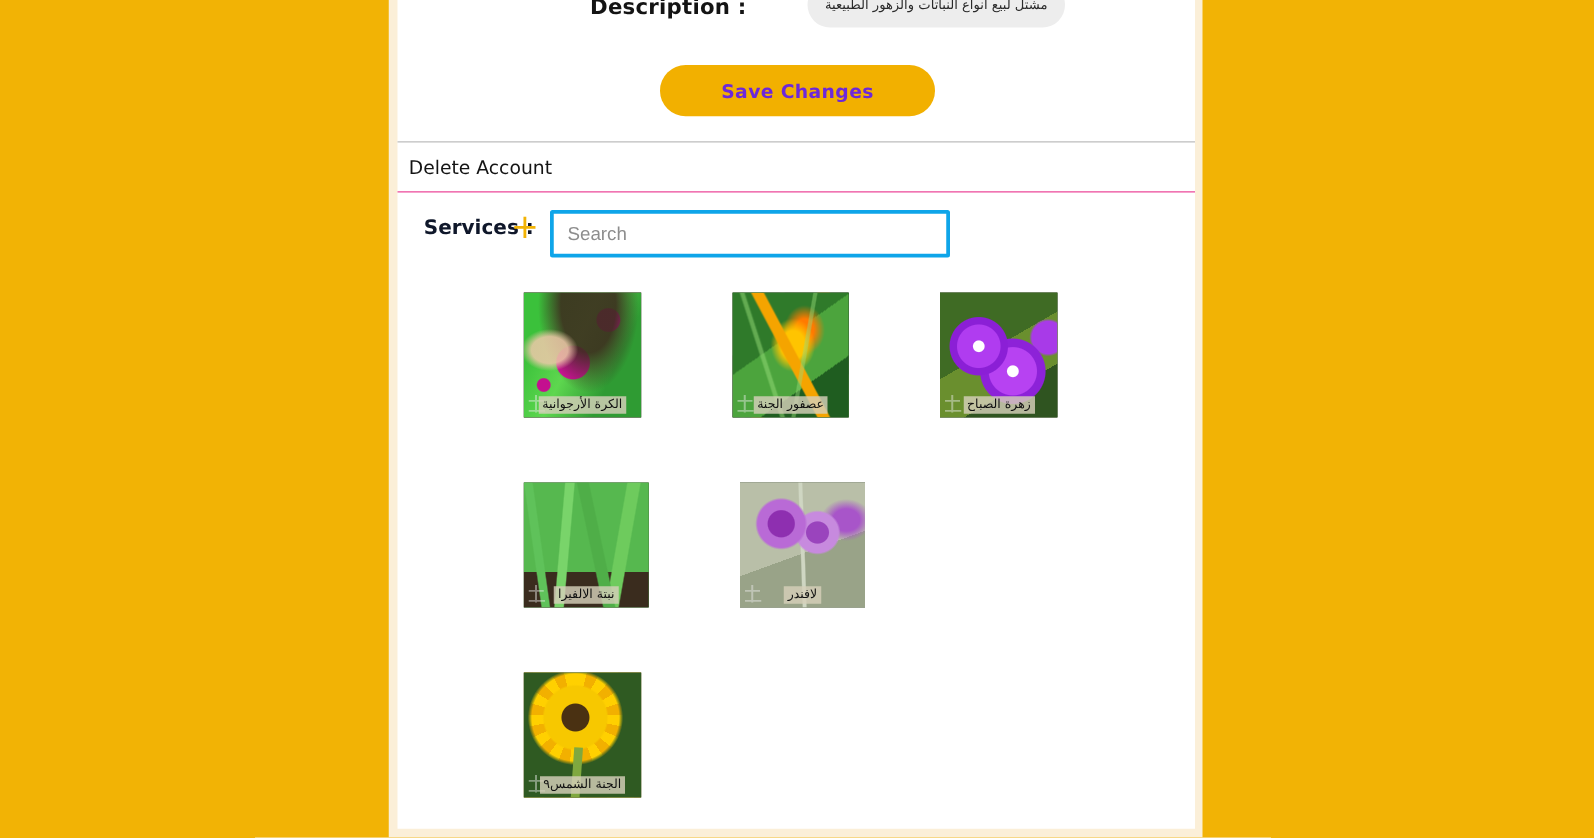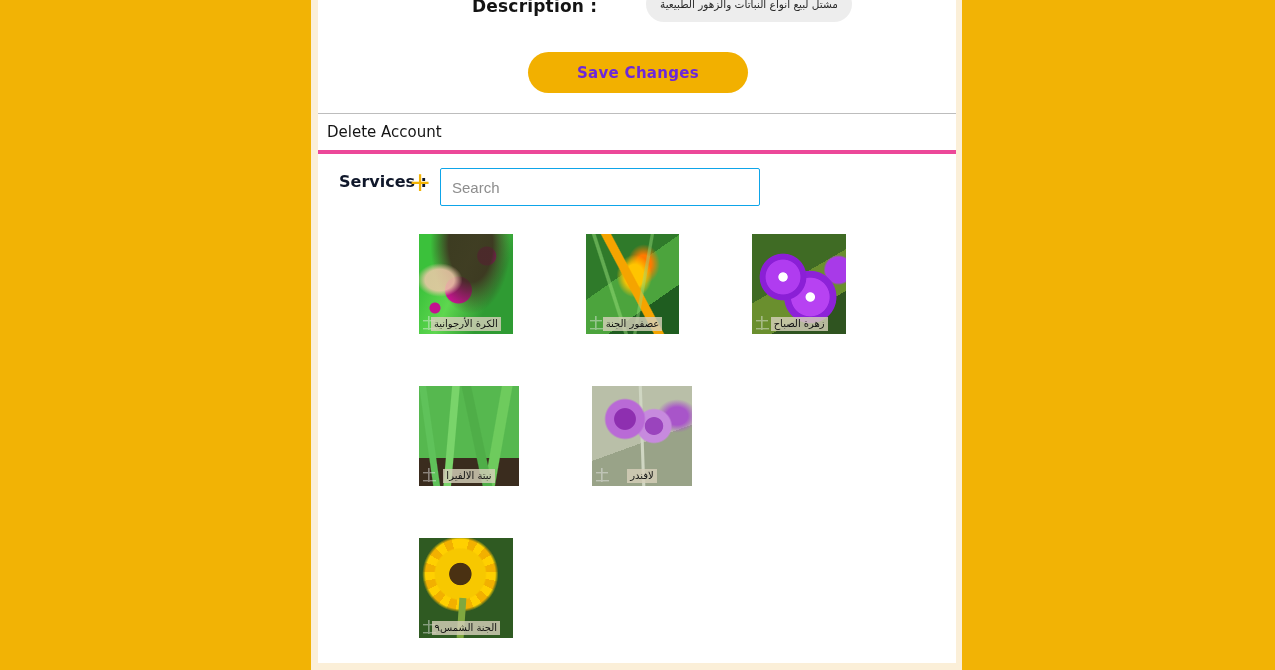--- a/index.html
+++ b/index.html
@@ -94,21 +94,21 @@
   }
 
   
   .delete-row {
     position: absolute;
     left: 0;
     top: 113px;
     width: 638px;
     height: 41px;
     border-top: 1px solid #bdbdbd;
-    border-bottom: 4px solid #ec4899;
+    border-bottom: 1px solid #ec4899;
     display: flex;
     align-items: center;
     cursor: pointer;
   }
 
   .delete-row-label {
     margin-left: 9px;
     font-family: "DejaVu Sans", sans-serif;
     font-size: 15px;
     font-weight: 400;
@@ -148,21 +148,21 @@
     cursor: pointer;
     user-select: none;
   }
 
   .search-input {
     position: absolute;
     left: 122px;
     top: 6px;
     width: 320px;
     height: 38px;
-    border: 1px solid #0ea5e9;
+    border: 3px solid #0ea5e9;
     border-radius: 2px;
     background: #fff;
     padding: 0 11px;
     font-family: "Liberation Sans", sans-serif;
     font-size: 15px;
     color: #333;
     outline: none;
   }
   .search-input::placeholder { color: #8d8d8d; }
 

